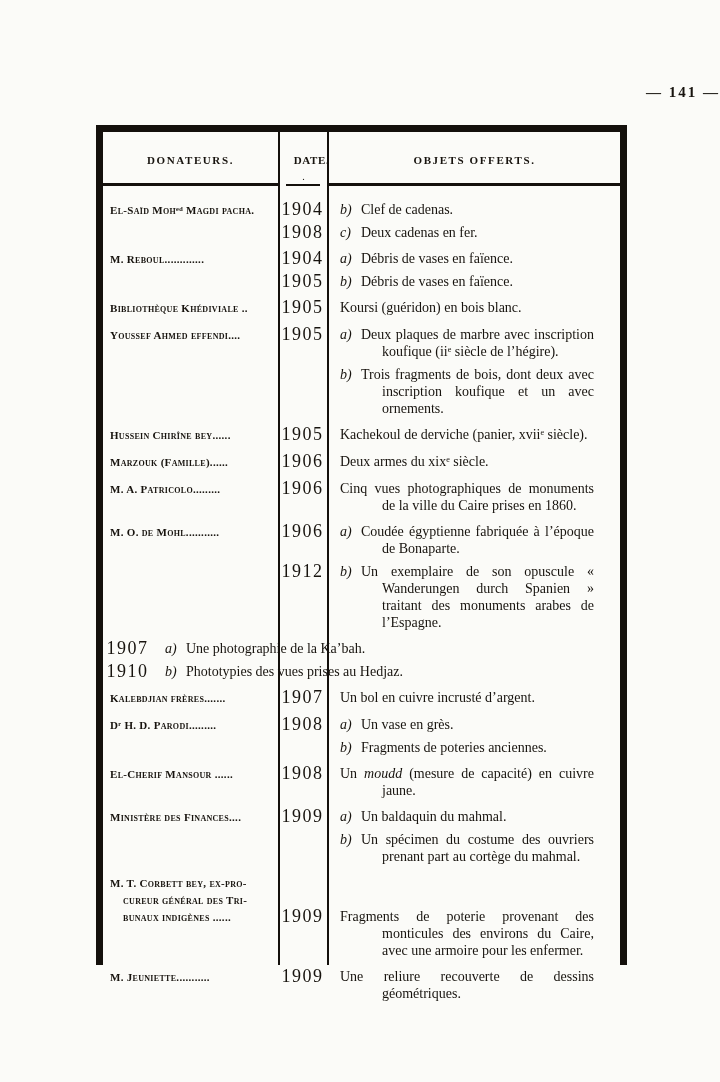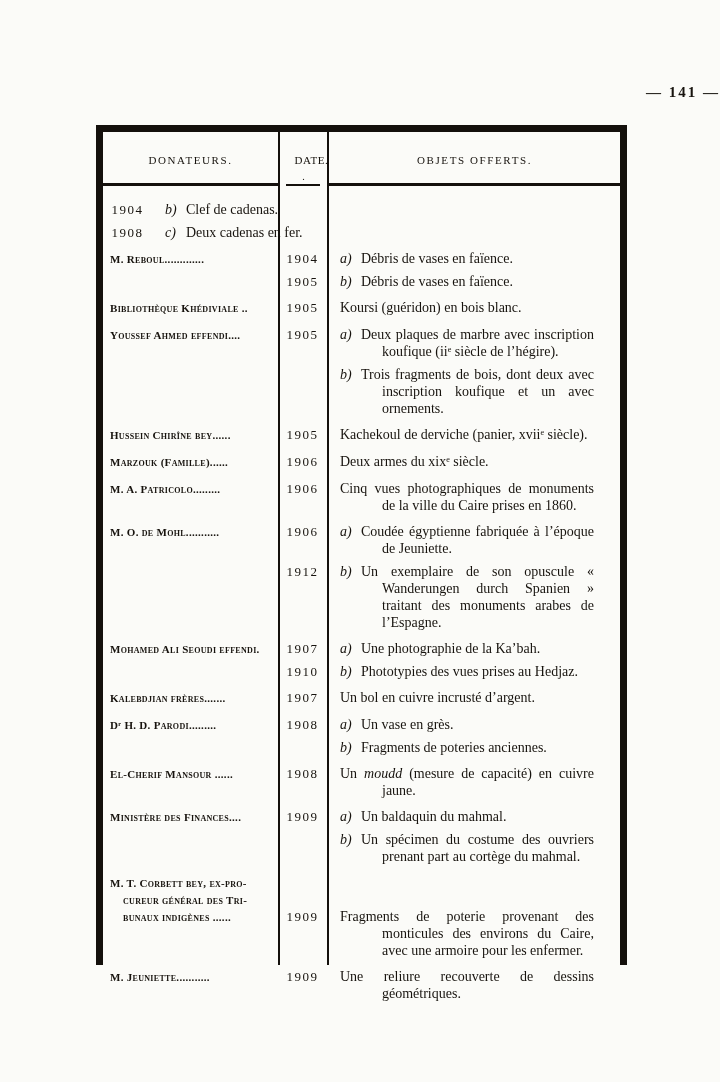--- a/index.html
+++ b/index.html
@@ -19,41 +19,41 @@
     box-sizing:border-box;
     border-top:7px solid #14100c;
     border-left:7px solid #14100c;
     border-right:7px solid #14100c;
     border-bottom:none;
   }
   .vline{position:absolute;top:0;bottom:0;width:2px;background:#14100c;}
   .vline-1{left:175px;}
   .vline-2{left:224px;}
   .thead{position:relative;height:54px;}
-  .th{position:absolute;top:22px;font-size:11px;font-weight:400;letter-spacing:1.6px;white-space:nowrap;}
+  .th{position:absolute;top:22px;font-size:11px;font-weight:700;letter-spacing:1.6px;white-space:nowrap;}
   .th-donors{left:0;width:175px;text-align:center;}
   .th-date{left:177px;width:63px;text-align:center;letter-spacing:0.6px;}
   .th-objects{left:226px;right:0;text-align:center;}
   .hline{position:absolute;background:#14100c;bottom:0;height:3px;}
   .hl-donors{left:0;width:175px;}
   .hl-date{left:183px;width:34px;height:2px;}
   .hl-objects{left:226px;right:0;}
   .date-dot{position:absolute;bottom:7px;left:177px;width:47px;text-align:center;font-size:10px;line-height:5px;}
   .tbody{padding-top:15px;}
   .row{display:flex;margin-bottom:9px;}
   .cell-donor{flex:0 0 175px;box-sizing:border-box;padding:1px 2px 0 7px;min-width:0;}
   .donor-line{
     font-variant:small-caps;font-weight:600;font-size:11px;
     letter-spacing:0.3px;line-height:17px;white-space:nowrap;
   }
   .donor-line.cont{padding-left:13px;}
   .cell-entries{flex:1;min-width:0;}
   .entry{display:flex;margin-bottom:6px;}
   .entry:last-child{margin-bottom:0;}
-  .entry-date{flex:0 0 49px;text-align:center;font-size:13px;letter-spacing:1.5px;line-height:17px;}
+  .entry-date{flex:0 0 49px;text-align:center;font-size:18px;letter-spacing:1.5px;line-height:17px;}
   .entry-obj{
     flex:1;min-width:0;box-sizing:border-box;
     font-size:14px;line-height:17px;text-align:justify;
     margin-left:13px;padding-right:26px;
     padding-left:42px;text-indent:-42px;
   }
   .obj-label{font-style:italic;display:inline-block;width:21px;text-indent:0;}
   .it{font-style:italic;}
 </style>
 </head>
@@ -70,20 +70,23 @@
     <div class="th th-date">DATE.</div>
     <div class="th th-objects">OBJETS OFFERTS.</div>
     <div class="date-dot">.</div>
     <div class="hline hl-donors"></div>
     <div class="hline hl-date"></div>
     <div class="hline hl-objects"></div>
   </div>
 
   <div class="tbody">
       <div class="row">
+        <div class="cell-donor">
+          <div class="donor-line">El-Saïd Mohᵉᵈ Magdi pacha.</div>
+        </div>
         <div class="cell-entries">
           <div class="entry">
             <div class="entry-date">1904</div>
             <div class="entry-obj"><span class="obj-label">b)</span><span>Clef de cadenas.</span></div>
           </div>
           <div class="entry">
             <div class="entry-date">1908</div>
             <div class="entry-obj"><span class="obj-label">c)</span><span>Deux cadenas en fer.</span></div>
           </div>
         </div>
@@ -162,32 +165,29 @@
           </div>
         </div>
       </div>
       <div class="row">
         <div class="cell-donor">
           <div class="donor-line">M. O. de Mohl...........</div>
         </div>
         <div class="cell-entries">
           <div class="entry">
             <div class="entry-date">1906</div>
-            <div class="entry-obj"><span class="obj-label">a)</span><span>Coudée égyptienne fabriquée à l’époque de Jeuniette.</span></div>
+            <div class="entry-obj"><span class="obj-label">a)</span><span>Coudée égyptienne fabriquée à l’époque de Bonaparte.</span></div>
           </div>
           <div class="entry">
             <div class="entry-date">1912</div>
             <div class="entry-obj"><span class="obj-label">b)</span><span>Un exemplaire de son opuscule « Wanderungen durch Spanien » traitant des monuments arabes de l’Espagne.</span></div>
           </div>
         </div>
       </div>
       <div class="row">
-        <div class="cell-donor">
-          <div class="donor-line">Mohamed Ali Seoudi effendi.</div>
-        </div>
         <div class="cell-entries">
           <div class="entry">
             <div class="entry-date">1907</div>
             <div class="entry-obj"><span class="obj-label">a)</span><span>Une photographie de la Ka’bah.</span></div>
           </div>
           <div class="entry">
             <div class="entry-date">1910</div>
             <div class="entry-obj"><span class="obj-label">b)</span><span>Phototypies des vues prises au Hedjaz.</span></div>
           </div>
         </div>

